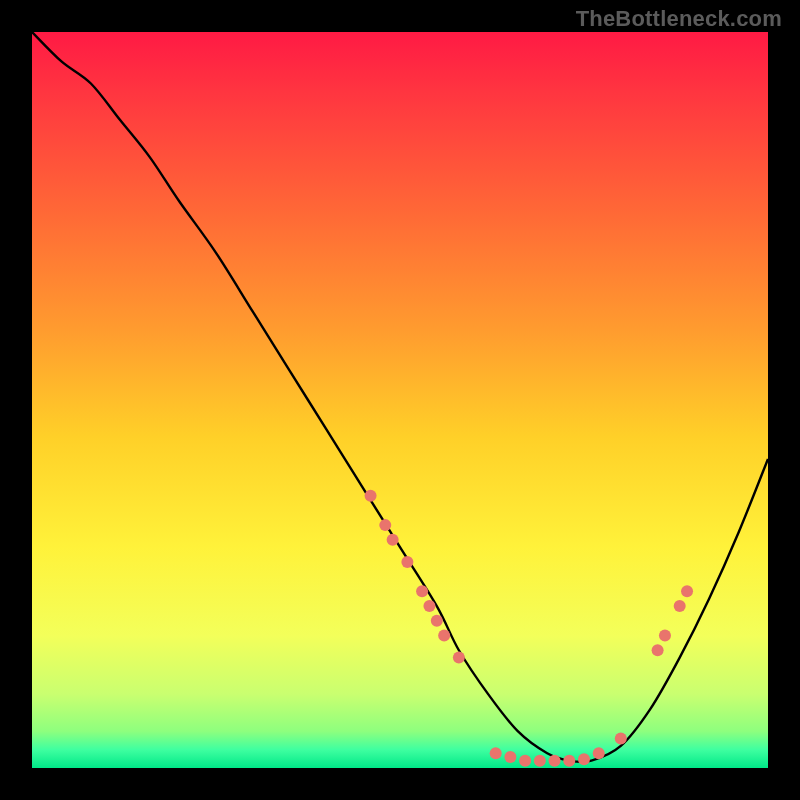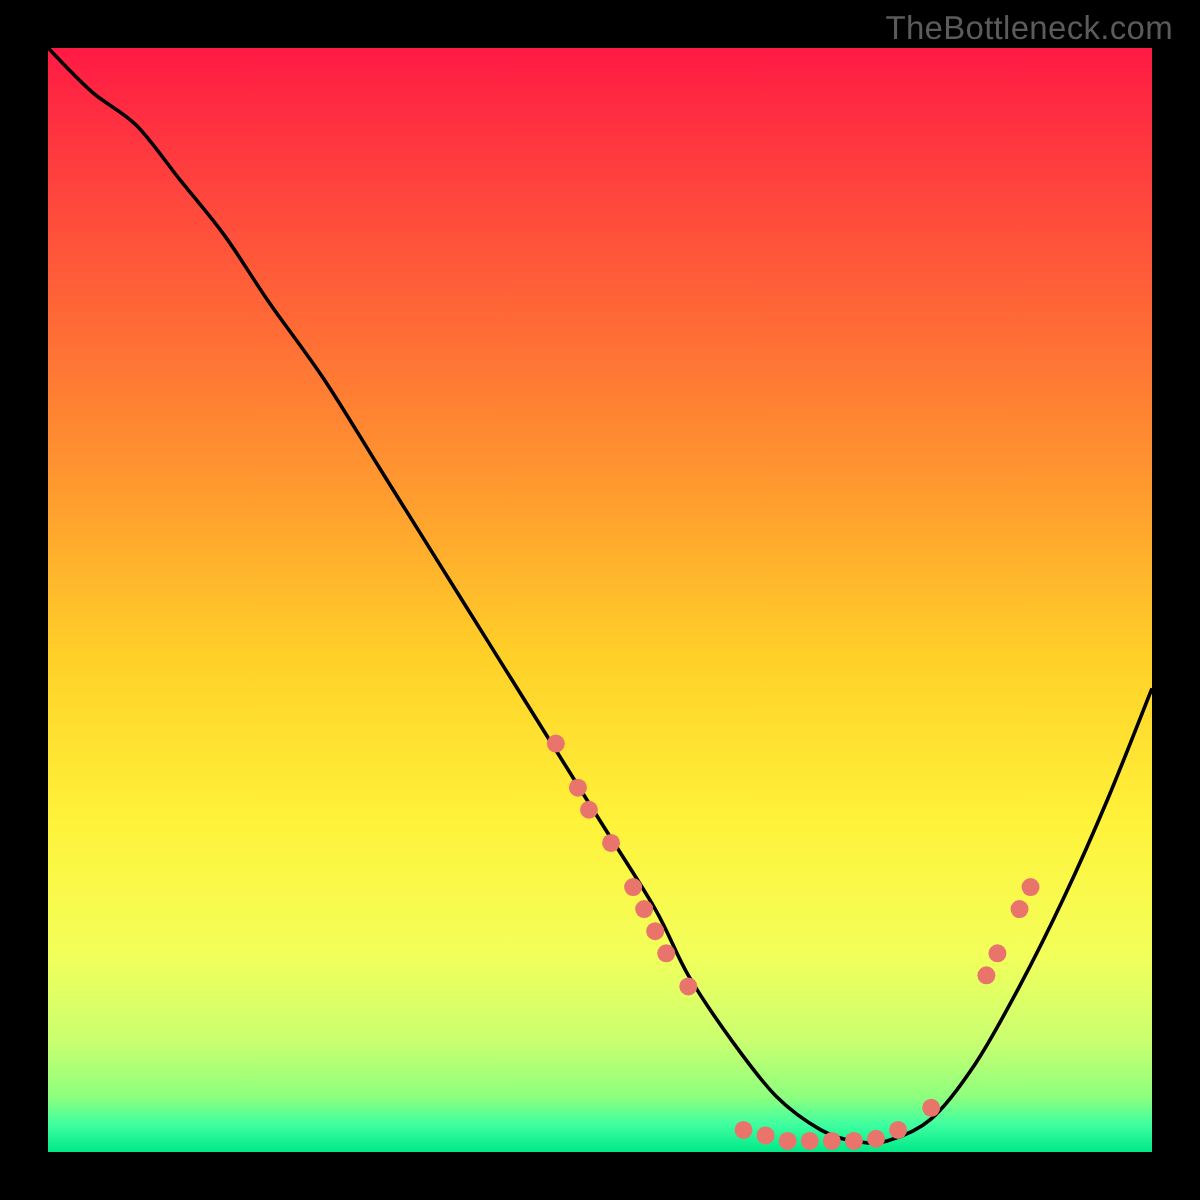--- a/index.html
+++ b/index.html
@@ -10,21 +10,21 @@
     position: relative;
     font-family: Arial, sans-serif;
     overflow: hidden;
   }
   .watermark {
     position: absolute;
     top: 6px;
     right: 18px;
     color: #5b5b5b;
     font-size: 22px;
-    font-weight: 400;
+    font-weight: 700;
     z-index: 10;
     letter-spacing: 0.2px;
   }
   .plot-area {
     position: absolute;
     left: 32px;
     top: 32px;
     width: 736px;
     height: 736px;
     overflow: hidden;

